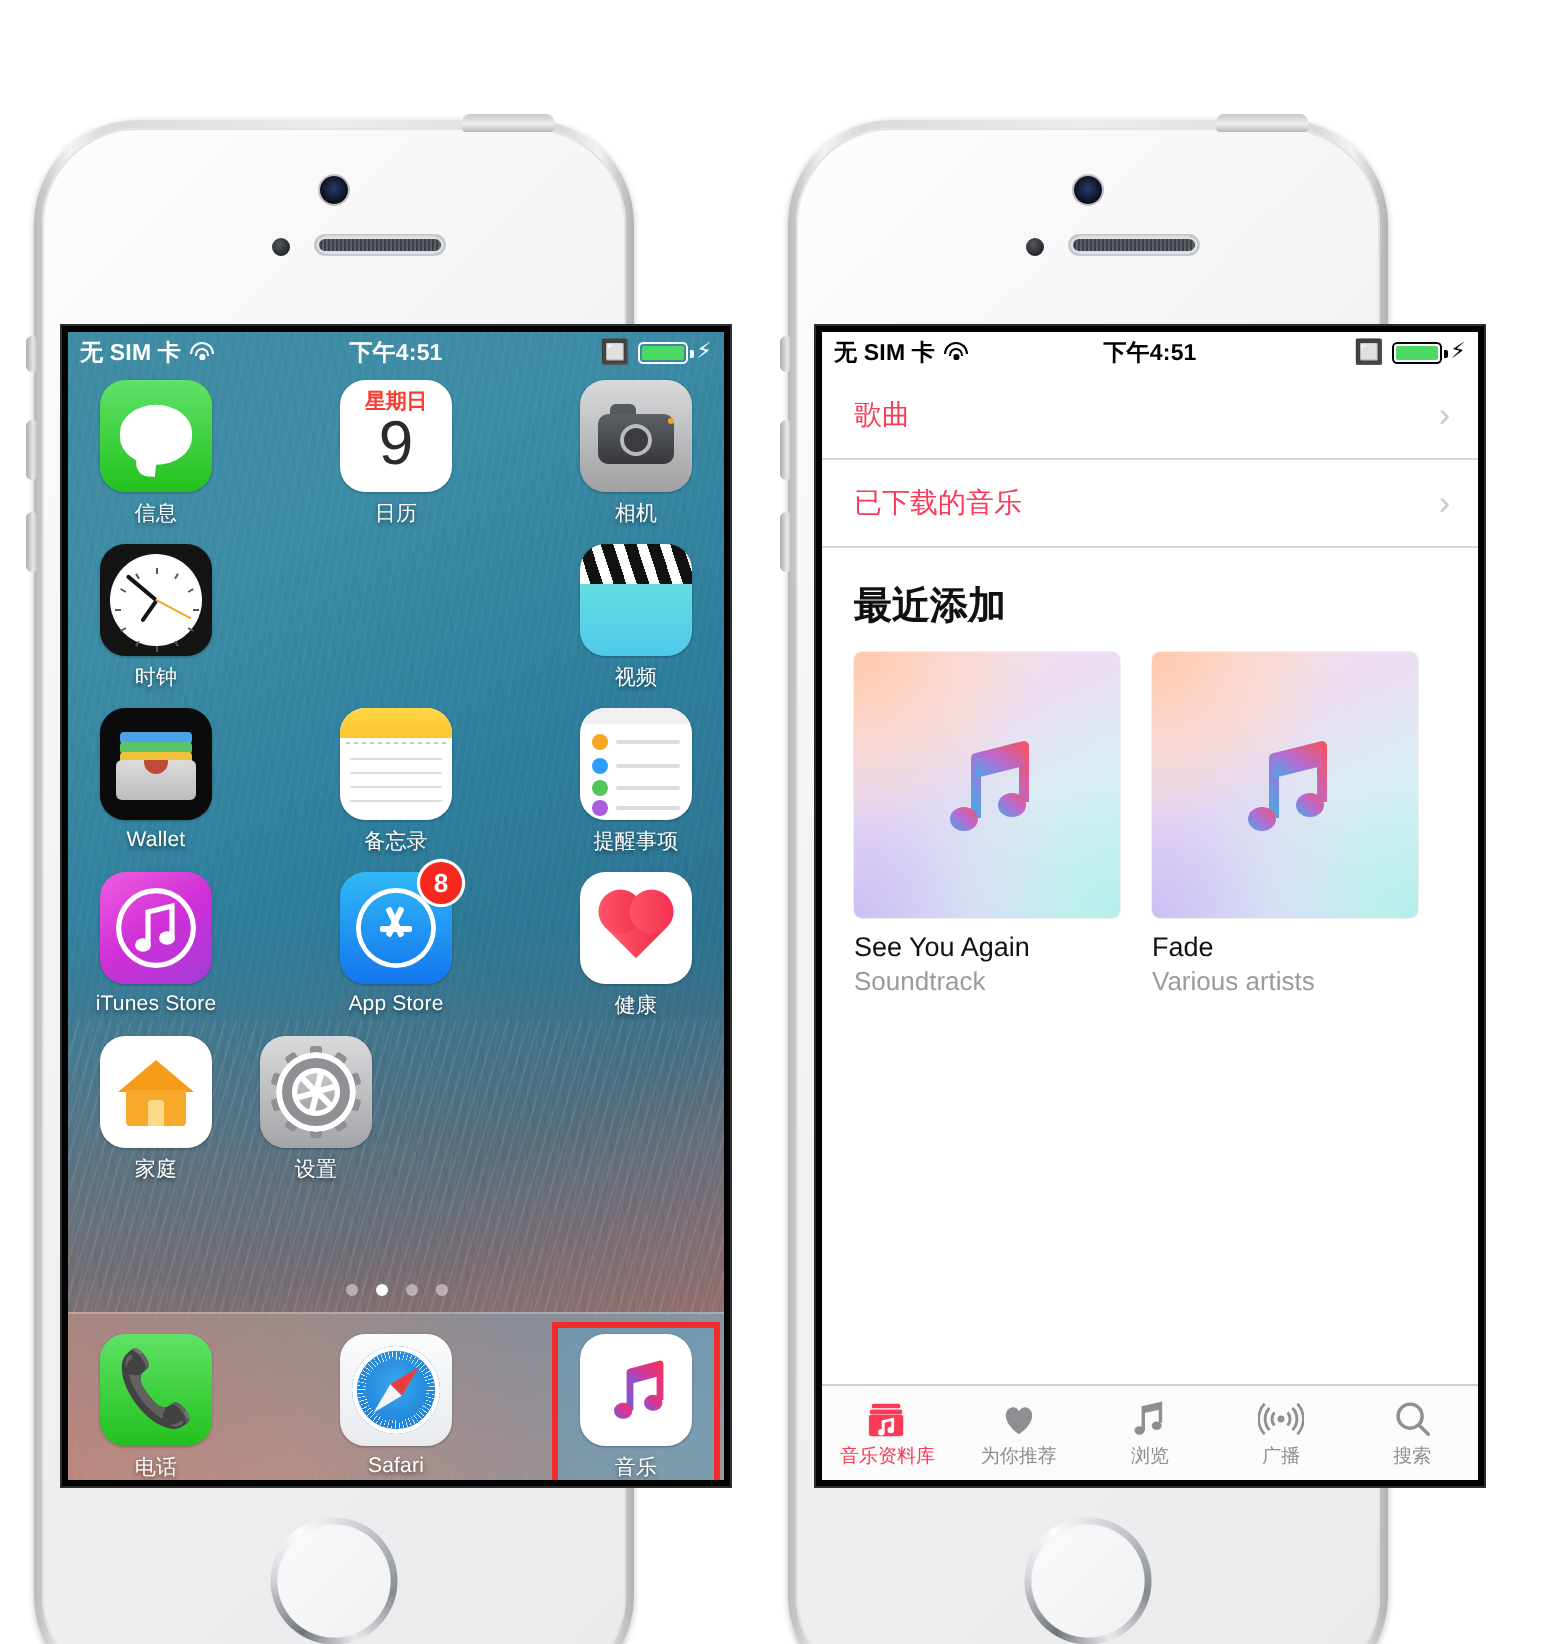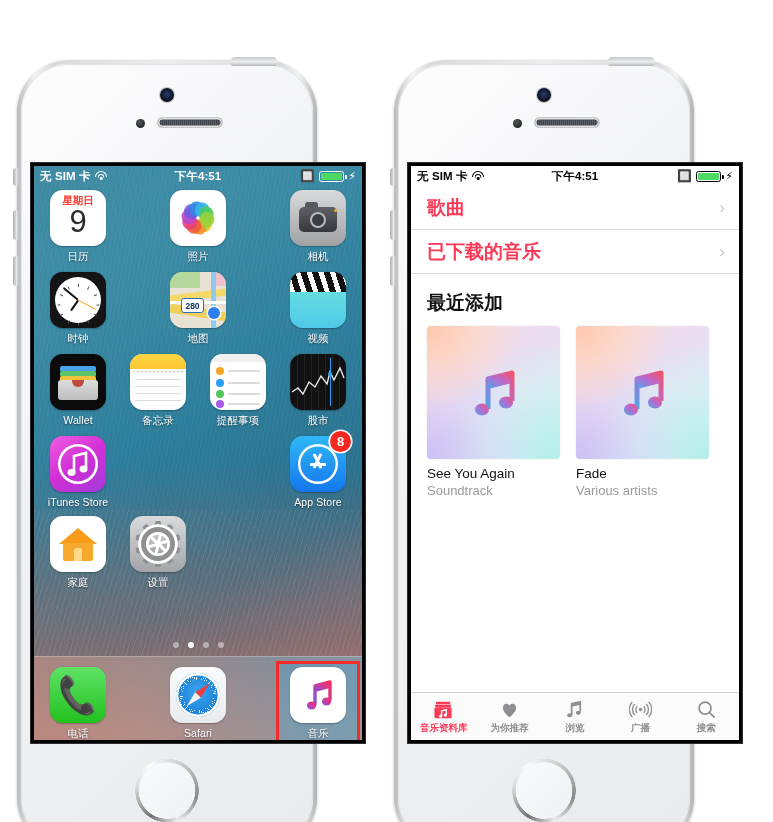--- a/index.html
+++ b/index.html
@@ -323,21 +323,21 @@
   .dockhi { position:absolute; left:-6px; top:-6px; right:-6px; bottom:-22px;
     border:3px solid #f42b2b; background:rgba(60,170,220,.30); }
 
   
   .musicapp { position:absolute; inset:0; background:#fff; display:flex; flex-direction:column; }
   .ma-body { flex:1; overflow:hidden; position:relative; }
   .ma-row {
     height:44px; display:flex; align-items:center; justify-content:space-between;
     padding:0 14px 0 16px; border-bottom:.5px solid #d7d7da;
   }
-  .ma-row span.t { color:#fb3a58; font-size:19px; font-weight:700; }
+  .ma-row span.t { color:#fb3a58; font-size:14px; font-weight:400; }
   .chev { color:#c7c7cc; font-size:17px; font-weight:300; }
   .ma-head { font-size:19px; font-weight:bold; color:#111; padding:16px 16px 10px; }
   .albums { display:flex; gap:16px; padding:0 16px; }
   .album { width:133px; }
   .art {
     width:133px; height:133px; border-radius:4px; position:relative; overflow:hidden;
     background:
       radial-gradient(120% 110% at 0% 0%, rgba(255,198,170,.95) 0%, rgba(255,210,190,.55) 30%, rgba(255,255,255,0) 58%),
       radial-gradient(120% 120% at 0% 100%, rgba(198,186,245,.85) 0%, rgba(214,205,248,.4) 40%, rgba(255,255,255,0) 70%),
       radial-gradient(130% 120% at 100% 100%, rgba(176,238,236,.95) 0%, rgba(205,245,243,.5) 45%, rgba(255,255,255,0) 75%),
@@ -345,21 +345,21 @@
     box-shadow: 0 0 0 .5px rgba(0,0,0,.06);
   }
   .art .gnote { position:absolute; left:50%; top:50%; transform:translate(-50%,-50%); }
   .album .title { font-size:13.5px; color:#111; margin-top:7px; white-space:nowrap; overflow:hidden; }
   .album .sub   { font-size:13px; color:#9a9a9f; margin-top:2px; white-space:nowrap; overflow:hidden; }
 
   .tabbar {
     height:48px; border-top:.5px solid #cfcfd2; background:#fbfbfb;
     display:flex; align-items:center;
   }
-  .tab { flex:1; display:flex; flex-direction:column; align-items:center; justify-content:center; gap:2px;font-weight:bold; }
+  .tab { flex:1; display:flex; flex-direction:column; align-items:center; justify-content:center; gap:2px; }
   .tab .ti { height:21px; display:flex; align-items:flex-end; }
   .tab .tl { font-size:9.5px; color:#8e8e93; white-space:nowrap; }
   .tab.active .tl { color:#fb3a58; }
 </style>
 </head>
 <body>
 
 <div class="stage">
 
   <div class="phone left">
@@ -395,40 +395,29 @@
                   <i></i>
                 </span>
               <span class="bolt">⚡</span>
             </div>
           </div>
 
           <div class="grid">
 
             <div class="row">
               <div class="app">
+                <div class="ico ic-messages"></div>
+                <div class="lbl">信息</div>
+              </div>
+              <div class="app">
                 <div class="ico ic-calendar">
                   <div class="cal-d">星期日</div>
                   <div class="cal-n">9</div>
                 </div>
                 <div class="lbl">日历</div>
-              </div>
-              <div class="app">
-                <div class="ico ic-photos" id="photos-ico">
-                    <i style="background: rgb(247, 197, 43); transform: rotate(0deg) translate(-1px, -1px);"></i>
-                    <i style="background: rgb(242, 144, 41); transform: rotate(36deg) translate(-1px, -1px);"></i>
-                    <i style="background: rgb(236, 90, 57); transform: rotate(72deg) translate(-1px, -1px);"></i>
-                    <i style="background: rgb(232, 65, 126); transform: rotate(108deg) translate(-1px, -1px);"></i>
-                    <i style="background: rgb(179, 74, 208); transform: rotate(144deg) translate(-1px, -1px);"></i>
-                    <i style="background: rgb(109, 90, 224); transform: rotate(180deg) translate(-1px, -1px);"></i>
-                    <i style="background: rgb(47, 138, 224); transform: rotate(216deg) translate(-1px, -1px);"></i>
-                    <i style="background: rgb(52, 182, 232); transform: rotate(252deg) translate(-1px, -1px);"></i>
-                    <i style="background: rgb(76, 201, 94); transform: rotate(288deg) translate(-1px, -1px);"></i>
-                    <i style="background: rgb(154, 209, 58); transform: rotate(324deg) translate(-1px, -1px);"></i>
-                  </div>
-                <div class="lbl">照片</div>
               </div>
               <div class="app">
                 <div class="ico ic-camera">
                   <div class="cbump"></div>
                     <div class="cbody"></div>
                     <div class="clens"></div>
                     <div class="cdot"></div>
                 </div>
                 <div class="lbl">相机</div>
               </div>
@@ -453,33 +442,20 @@
                         <b style="transform: rotate(330deg);"></b>
                       </div>
                     <div class="hh"></div>
                       <div class="mm"></div>
                       <div class="ss"></div>
                     </div>
                 </div>
                 <div class="lbl">时钟</div>
               </div>
               <div class="app">
-                <div class="ico ic-maps">
-                  <div class="green"></div>
-                    <div class="pink"></div>
-                    <div class="road1"></div>
-                  <div class="blue"></div>
-                    <div class="wht"></div>
-                    <div class="road2"></div>
-                  <div class="shield">280</div>
-                  <div class="pin"></div>
-                </div>
-                <div class="lbl">地图</div>
-              </div>
-              <div class="app">
                 <div class="ico ic-videos">
                     <div class="clap"></div>
                   </div>
                 <div class="lbl">视频</div>
               </div>
             </div>
 
             <div class="row">
               <div class="app">
                 <div class="ico ic-wallet">
@@ -509,31 +485,20 @@
                     <div class="ln" style="top:16px"></div>
                   <div class="dt" style="top:25px;background:#2b9ef5;"></div>
                     <div class="ln" style="top:28px"></div>
                   <div class="dt" style="top:36px;background:#53c55a;"></div>
                     <div class="ln" style="top:39px"></div>
                   <div class="dt" style="top:46px;background:#a95ce0;"></div>
                     <div class="ln" style="top:49px"></div>
                 </div>
                 <div class="lbl">提醒事项</div>
               </div>
-              <div class="app">
-                <div class="ico ic-stocks">
-                  <div class="bars"></div>
-                  <svg width="56" height="56" viewBox="0 0 56 56" style="position:absolute;inset:0">
-                    <polyline points="2,38 8,34 13,40 19,28 25,33 31,22 37,30 40,18 44,26 50,14 54,24" fill="none" stroke="#e8e8e8" stroke-width="1.4"></polyline>
-                  </svg>
-                  <div class="cursor"></div>
-                    <div class="dot"></div>
-                </div>
-                <div class="lbl">股市</div>
-              </div>
             </div>
 
             <div class="row">
               <div class="app">
                 <div class="ico ic-itunes">
                   <div class="ring"></div>
                   <svg width="56" height="56" viewBox="0 0 56 56" style="position:absolute;inset:0">
                     <path d="M24 36 L24 20 L36 17 L36 32" fill="none" stroke="#fff" stroke-width="2.6" stroke-linecap="round"></path>
                     <ellipse cx="21.5" cy="36.5" rx="4" ry="3.4" fill="#fff"></ellipse>
                     <ellipse cx="33.5" cy="33" rx="4" ry="3.4" fill="#fff"></ellipse>
@@ -543,20 +508,26 @@
               </div>
               <div class="app">
                 <div class="ico ic-appstore" style="overflow:visible">
                   <div class="ring"></div>
                     <div class="a1"></div>
                     <div class="a2"></div>
                     <div class="a3"></div>
                   <div class="badge">8</div>
                 </div>
                 <div class="lbl">App Store</div>
+              </div>
+              <div class="app">
+                <div class="ico ic-health">
+                    <div class="heart"></div>
+                  </div>
+                <div class="lbl">健康</div>
               </div>
             </div>
 
             <div class="row">
               <div class="app">
                 <div class="ico ic-home">
                   <div class="roof"></div>
                     <div class="wall"></div>
                     <div class="door"></div>
                 </div>

